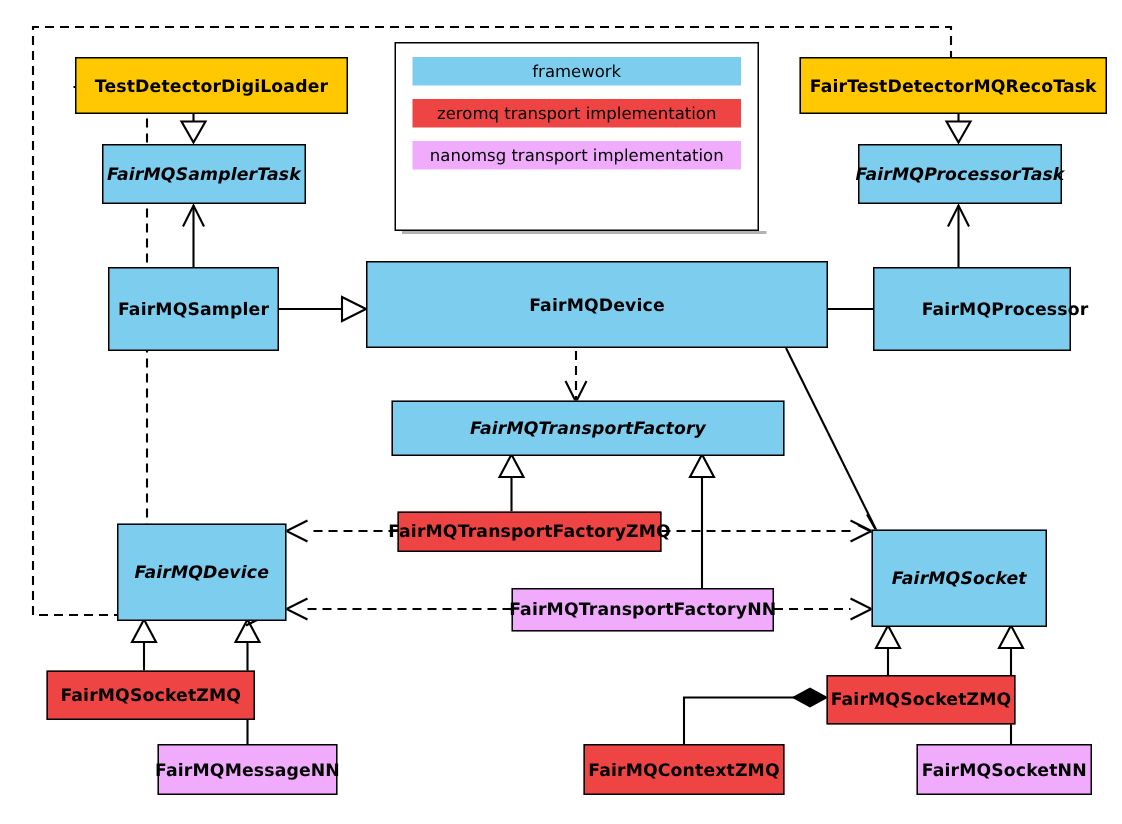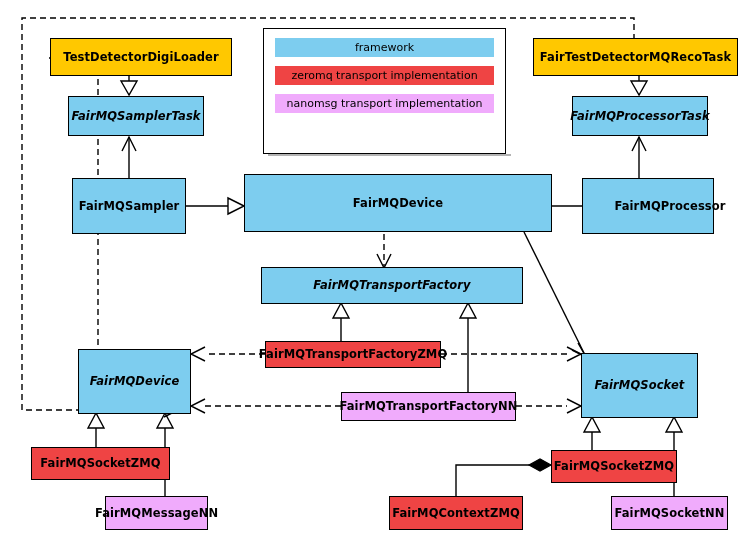--- a/index.html
+++ b/index.html
@@ -218,21 +218,21 @@
   <div class="node c-zmq" style="left:265px; top:341px; width:176px; height:27px;">FairMQTransportFactoryZMQ</div>
 
   <div class="node c-nn" style="left:341px; top:392px; width:175px; height:29px;">FairMQTransportFactoryNN</div>
 
   <div class="node c-frame abstract" style="left:78px;  top:349px; width:113px; height:65px;">FairMQDevice</div>
 
   <div class="node c-frame abstract" style="left:581px; top:353px; width:117px; height:65px;">FairMQSocket</div>
 
   <div class="node c-zmq" style="left:31px;  top:447px; width:139px; height:33px;">FairMQSocketZMQ</div>
 
-  <div class="node c-nn" style="left:105px; top:496px; width:103px; height:34px;">FairMQMessageNN</div>
+  <div class="node c-nn" style="left:105px; top:496px; width:120px; height:34px;">FairMQMessageNN</div>
 
   <div class="node c-zmq" style="left:551px; top:450px; width:126px; height:33px;">FairMQSocketZMQ</div>
 
   <div class="node c-nn" style="left:611px; top:496px; width:117px; height:34px;">FairMQSocketNN</div>
 
   <div class="node c-zmq" style="left:389px; top:496px; width:134px; height:34px;">FairMQContextZMQ</div>
 
 </div>
 
 </body></html>

